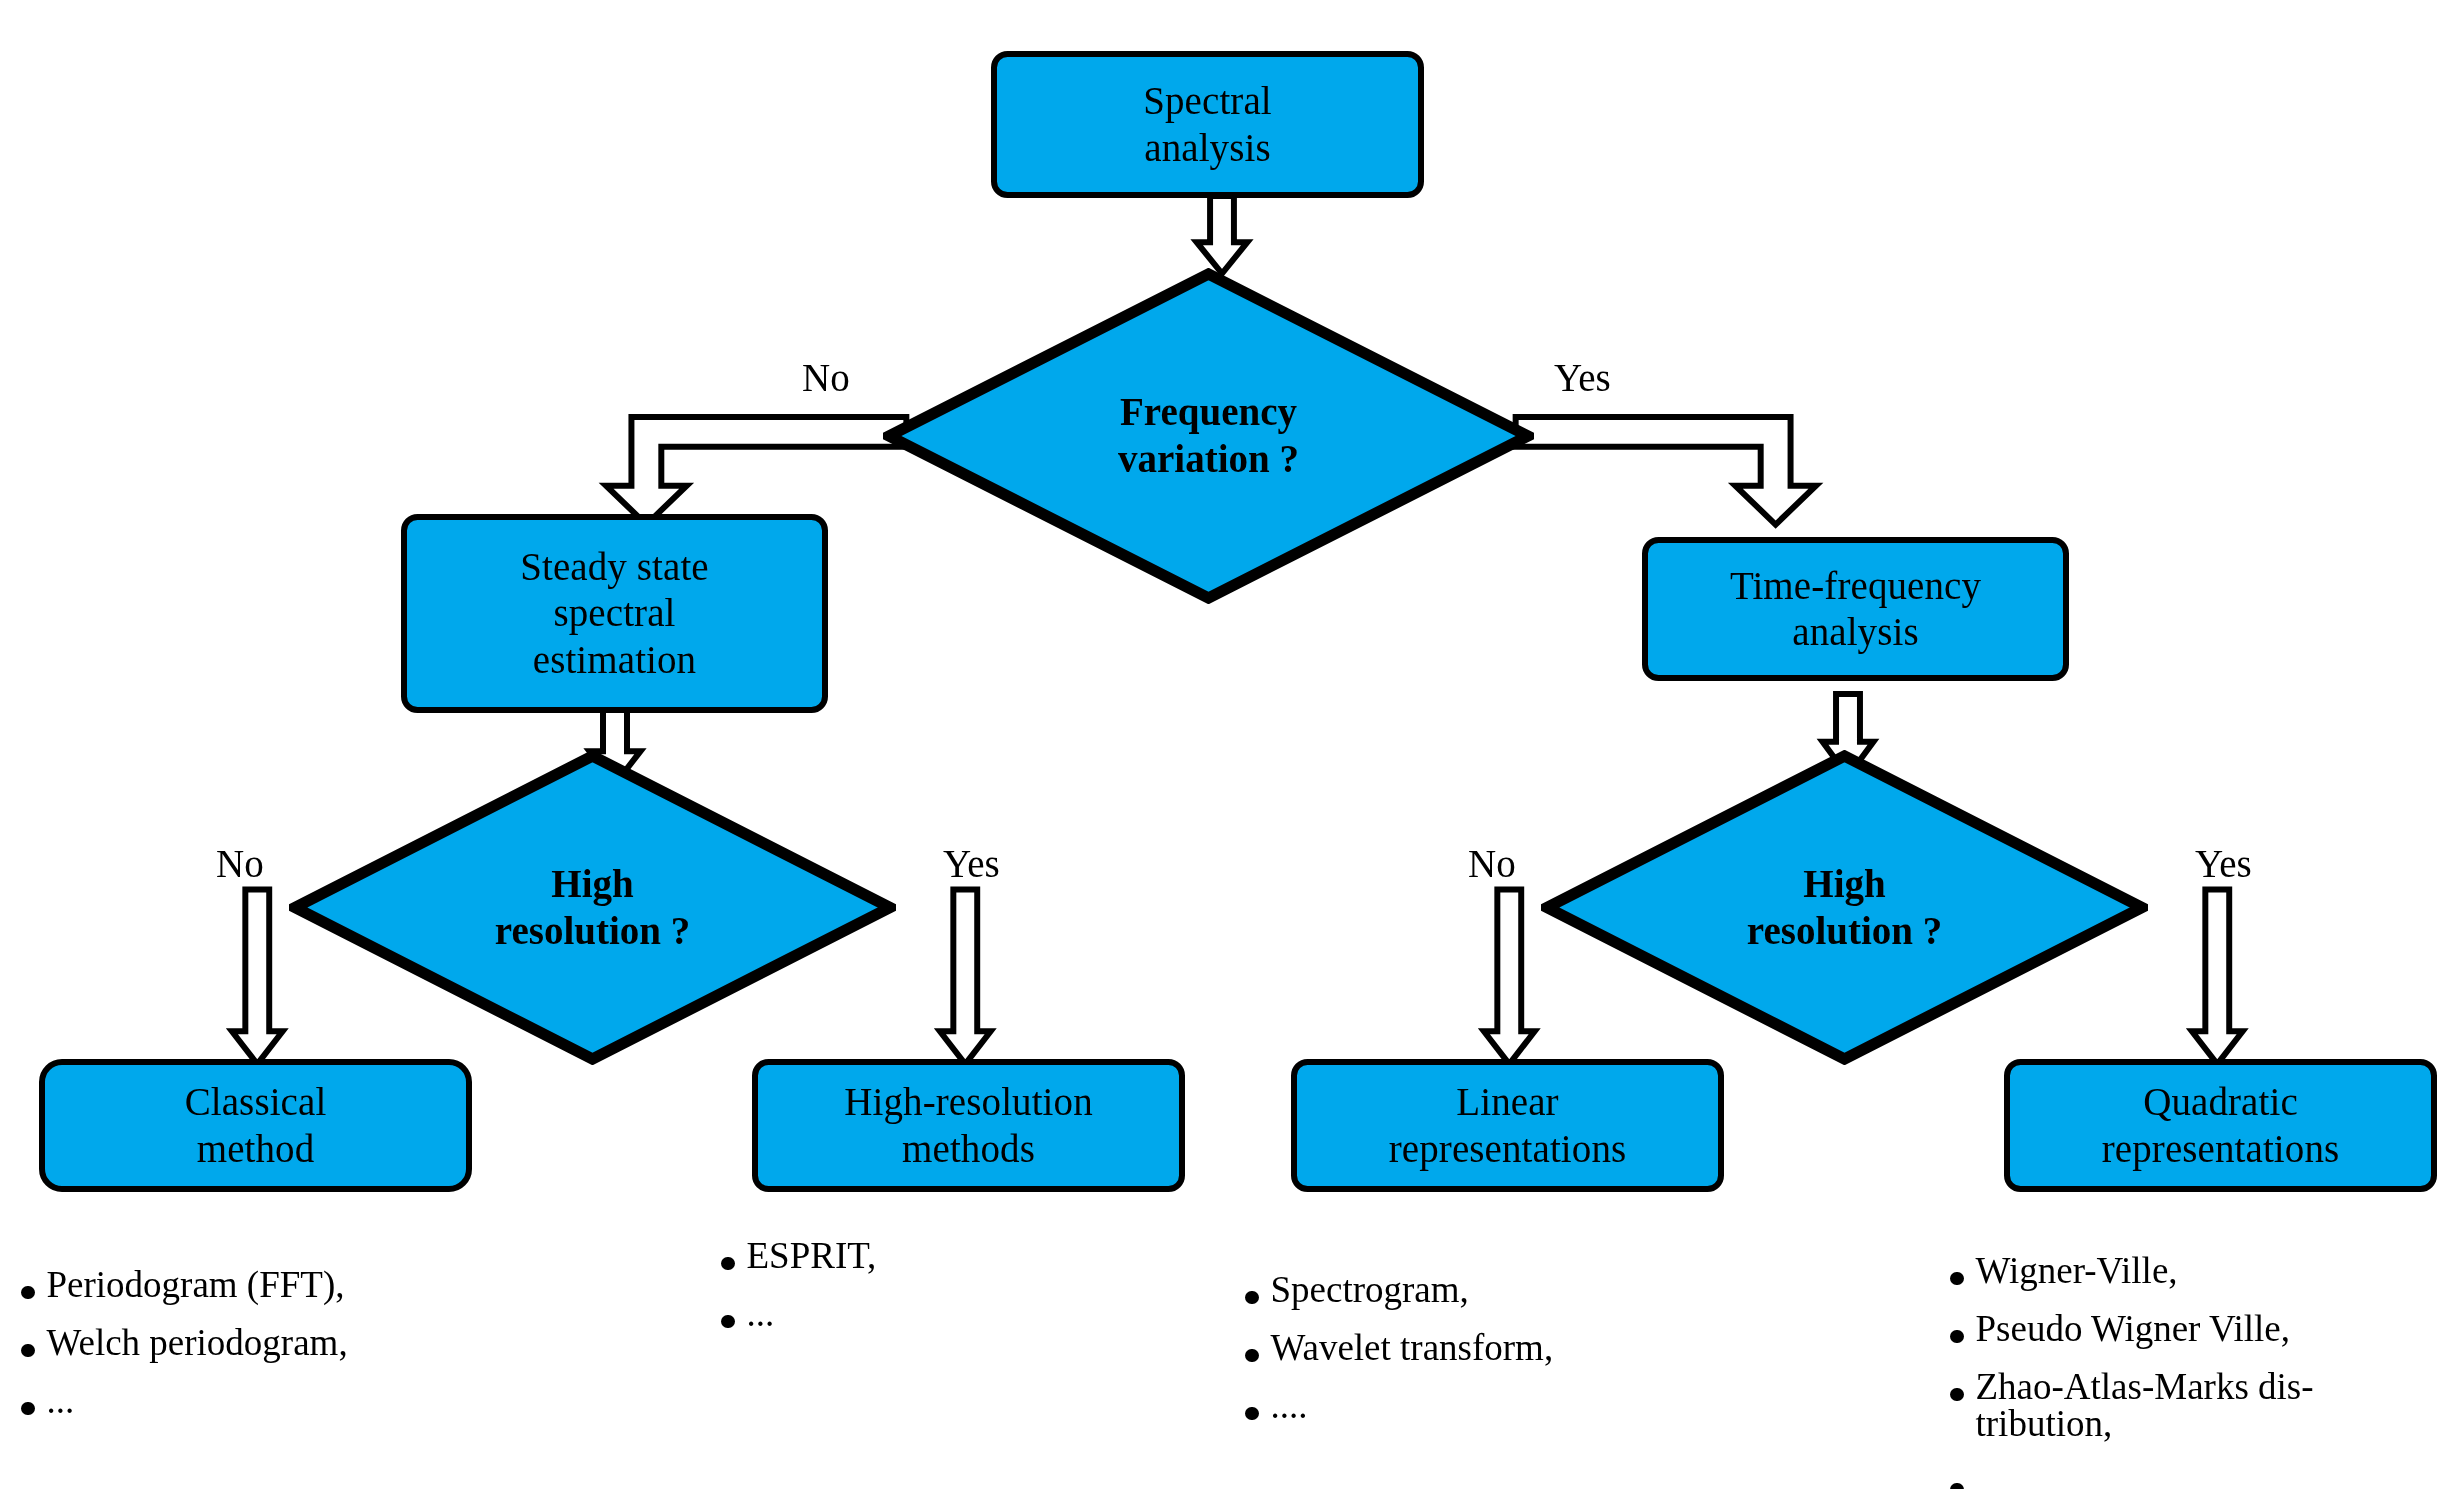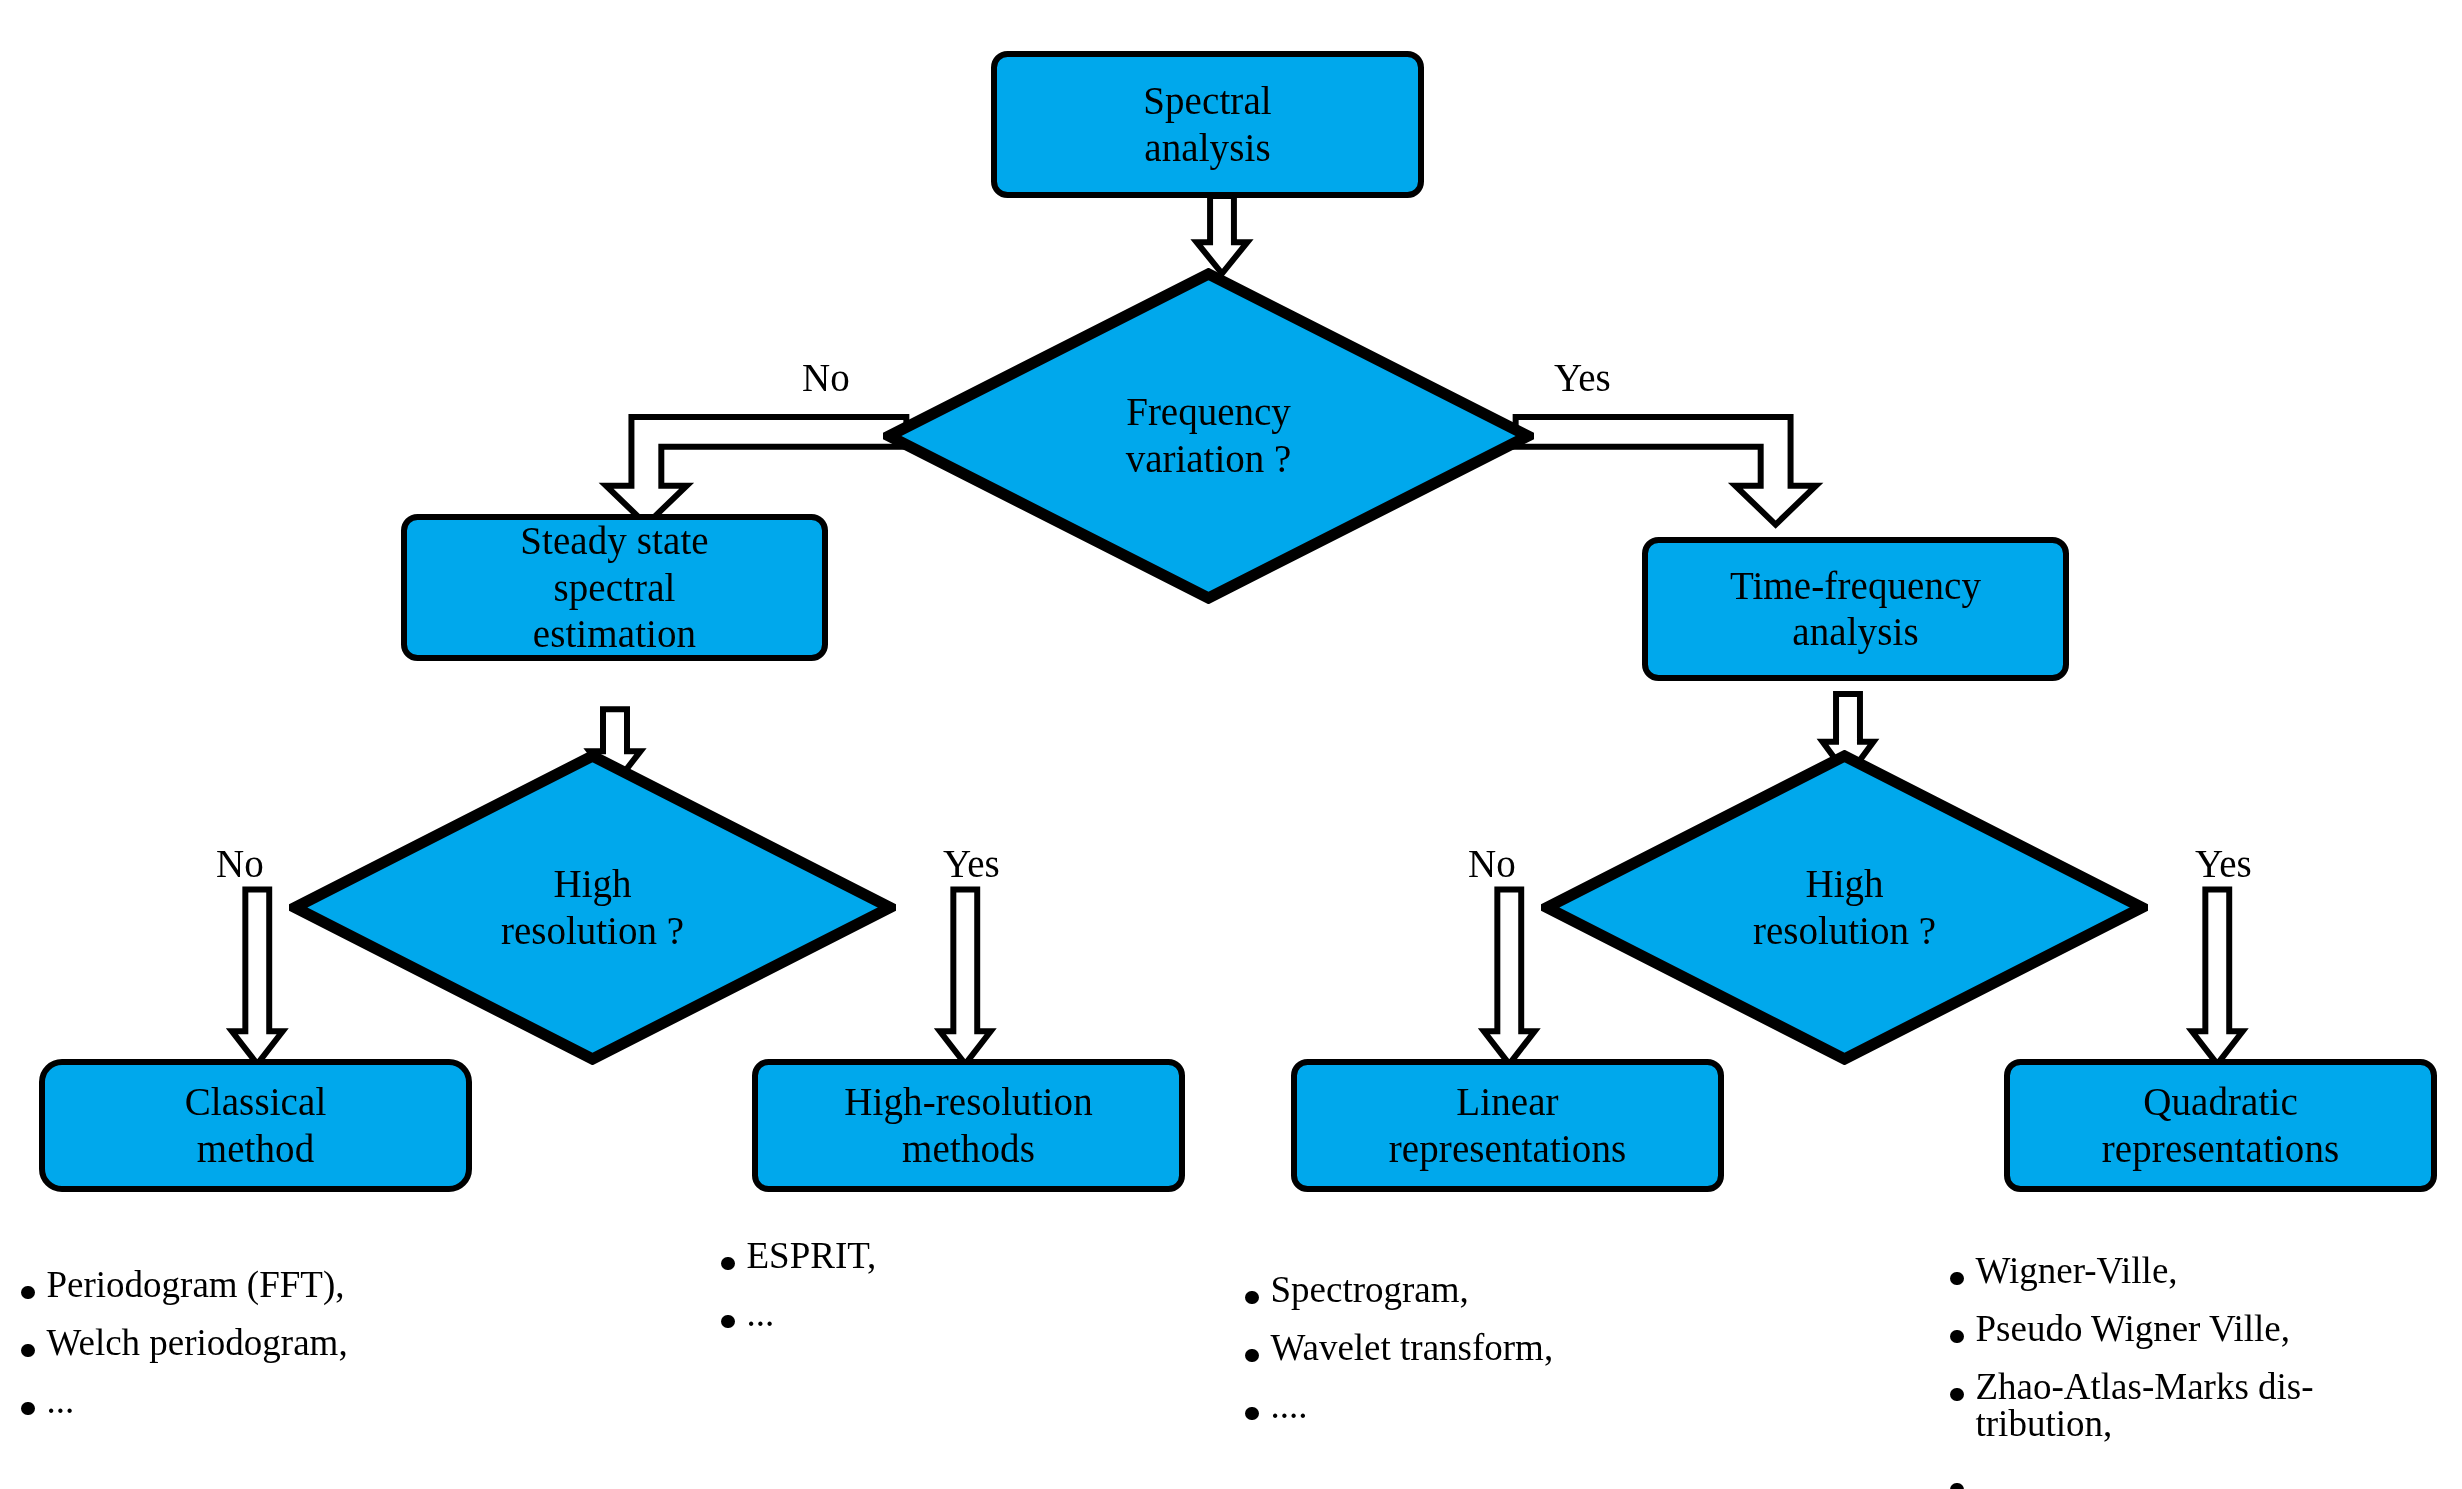--- a/index.html
+++ b/index.html
@@ -34,20 +34,21 @@
     line-height: 1.18;
     font-size: 39px;
     letter-spacing: 0.1px;
     white-space: pre-line;
     padding: 3px 7.5px;
   }
 
   
   .node-diamond {
     position: absolute;
+    font-weight: bold;
   }
   .node-diamond .dia-shape {
     position: absolute;
     inset: 0;
     width: 100%;
     height: 100%;
   }
   .node-diamond .dia-label {
     position: absolute;
     inset: 0;
@@ -165,21 +166,21 @@
 analysis</div>
 
   <div class="node-diamond" style="left:883px; top:238px; width:651px; height:336px;">
     <svg class="dia-shape" viewBox="0 0 868 448" preserveAspectRatio="none">
       <path d="M434 8 L860 224 L434 440 L8 224 Z" fill="#00a8ec" stroke="#000000" stroke-width="15" stroke-linejoin="miter"></path>
     </svg>
     <div class="dia-label">Frequency
 variation ?</div>
   </div>
 
-  <div class="node-box" style="left: 401px; top: 484px; width: 427px; height: 147px; --fill: #00a8ec;">Steady state
+  <div class="node-box" style="left: 401px; top: 484px; width: 427px; height: 199px; --fill: #00a8ec;">Steady state
 spectral
 estimation</div>
 
   <div class="node-box" style="left: 1642px; top: 507px; width: 427px; height: 144px; --fill: #00a8ec;">Time-frequency
 analysis</div>
 
   <div class="node-diamond" style="left:289px; top:720px; width:607px; height:315px;">
     <svg class="dia-shape" viewBox="0 0 810 420" preserveAspectRatio="none">
       <path d="M405 8 L802 210 L405 412 L8 210 Z" fill="#00a8ec" stroke="#000000" stroke-width="15" stroke-linejoin="miter"></path>
     </svg>

